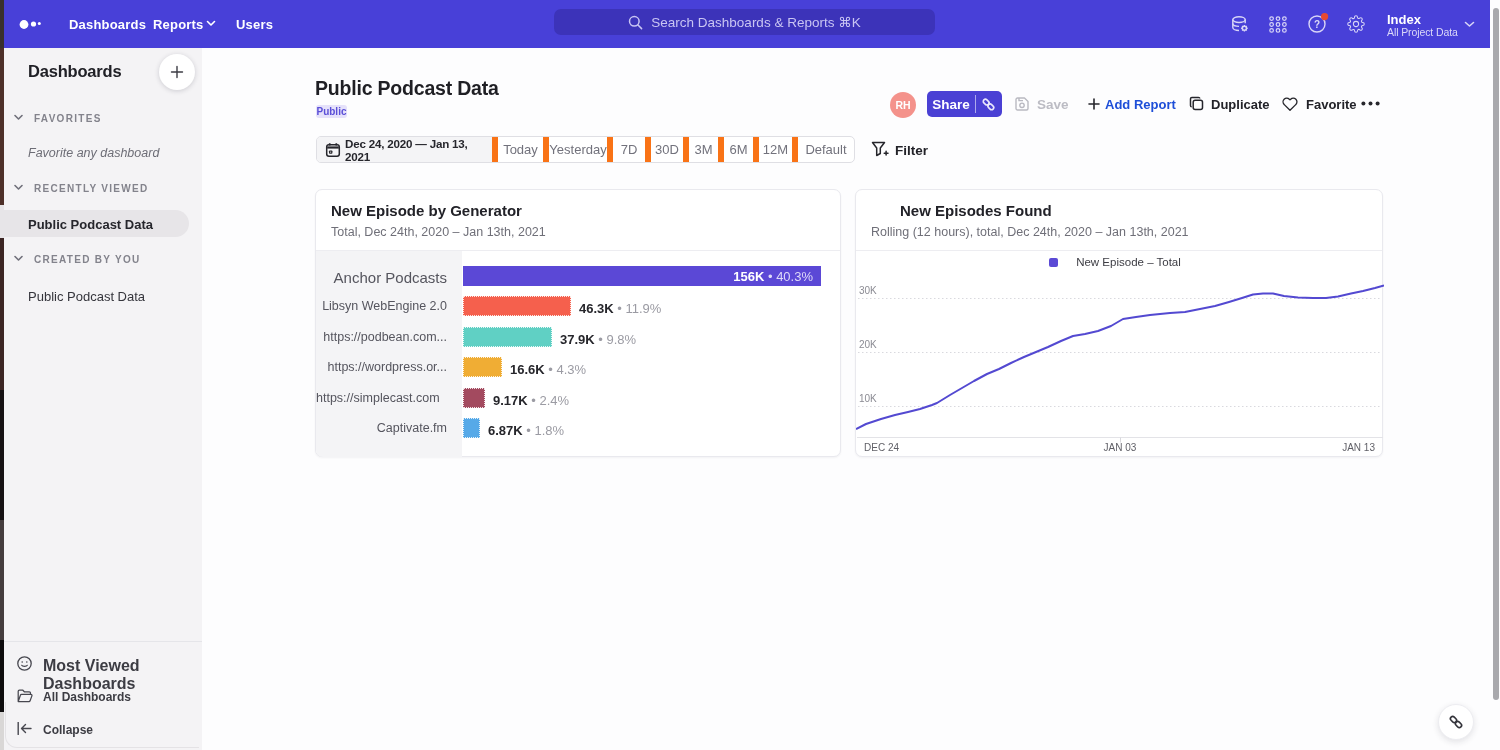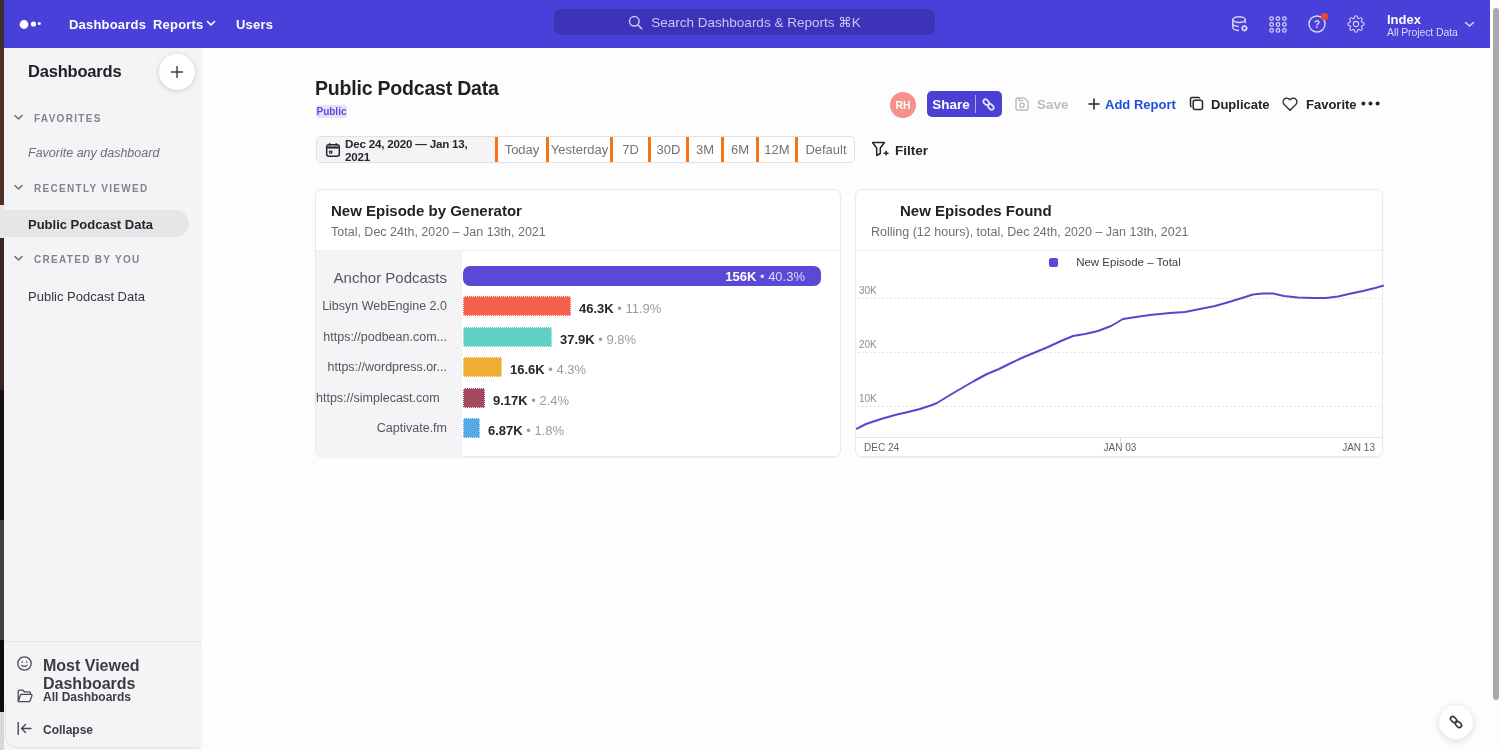--- a/index.html
+++ b/index.html
@@ -19,21 +19,21 @@
 
 #sidebar { position:absolute; left:4px; top:48px; width:198px; height:702px; background:#f4f3f5; z-index:5; }
 .sechead { font-size:10px; font-weight:700; letter-spacing:1.3px; color:#83838c; }
 .chev { stroke:#70707a; fill:none; stroke-width:1.6; stroke-linecap:round; stroke-linejoin:round; }
 
 
 .card { position:absolute; background:#fff; border:1px solid #e9e9ee; border-radius:7px; box-shadow:0 1px 2px rgba(40,40,60,.05); }
 
 
 #datebar { position:absolute; left:316px; top:136px; height:27px; display:flex; border:1px solid #dfdfe4; border-radius:5px; background:#fff; overflow:hidden; z-index:6; }
-#datebar .seg { display:flex; align-items:center; justify-content:center; font-size:13px; color:#72727c; border-right:3px solid #f97316; }
+#datebar .seg { display:flex; align-items:center; justify-content:center; font-size:13px; color:#72727c; border-right:6px solid #f97316; }
 #datebar .seg:last-child { border-right:none; }
 
 .vlabel b { color:#26262b; font-size:13px; }
 .vlabel span { color:#9b9ba3; font-size:13px; }
 
 svg { display:block; }
 </style>
 </head>
 <body>
 
@@ -227,21 +227,21 @@
   <div class="abs" style="left:0;top:60px;width:100%;height:1px;background:#ededf1;"></div>
   <div class="abs" style="left:0;top:61px;width:146px;height:206px;background:#f4f4f6;border-radius:0 0 0 7px;"></div>
 
   <div class="abs" style="left:0;top:79px;width:131px;text-align:right;font-size:15px;color:#55555e;">Anchor Podcasts</div>
   <div class="abs" style="left:0;top:109px;width:131px;text-align:right;font-size:12.5px;color:#55555e;">Libsyn WebEngine 2.0</div>
   <div class="abs" style="left:0;top:140px;width:131px;text-align:right;font-size:12.5px;color:#55555e;">https://podbean.com...</div>
   <div class="abs" style="left:0;top:170px;width:131px;text-align:right;font-size:12.5px;color:#55555e;">https://wordpress.or...</div>
   <div class="abs" style="left:0;top:201px;width:131px;text-align:left;font-size:12.5px;color:#55555e;">https://simplecast.com</div>
   <div class="abs" style="left:0;top:231px;width:131px;text-align:right;font-size:12.5px;color:#55555e;">Captivate.fm</div>
 
-  <div class="abs" style="left:147px;top:76px;width:358px;height:20px;background:#5b48d6;display:flex;align-items:center;justify-content:flex-end;padding-right:16px;font-size:13px;color:#fff;border-radius:7px;">
+  <div class="abs" style="left:147px;top:76px;width:358px;height:20px;background:#5b48d6;display:flex;align-items:center;justify-content:flex-end;padding-right:8px;font-size:13px;color:#fff;">
       <b>156K</b>
       <span style="color:#ded9f8;">&nbsp;• 40.3%</span>
     </div>
   <div class="abs" style="left:147px;top:106px;width:108px;height:20px;background:#f5604d;border:1px dotted rgba(255,255,255,.85);"></div>
   <div class="abs vlabel" style="left:263px;top:109px;"><b>46.3K</b><span> • 11.9%</span></div>
   <div class="abs" style="left:147px;top:137px;width:89px;height:20px;background:#60d0c4;border:1px dotted rgba(255,255,255,.85);"></div>
   <div class="abs vlabel" style="left:244px;top:139.5px;"><b>37.9K</b><span> • 9.8%</span></div>
   <div class="abs" style="left:147px;top:167px;width:39px;height:20px;background:#f0ad34;border:1px dotted rgba(255,255,255,.85);"></div>
   <div class="abs vlabel" style="left:194px;top:170px;"><b>16.6K</b><span> • 4.3%</span></div>
   <div class="abs" style="left:147px;top:198px;width:22px;height:20px;background:#a34a5f;border:1px dotted rgba(255,255,255,.85);"></div>

